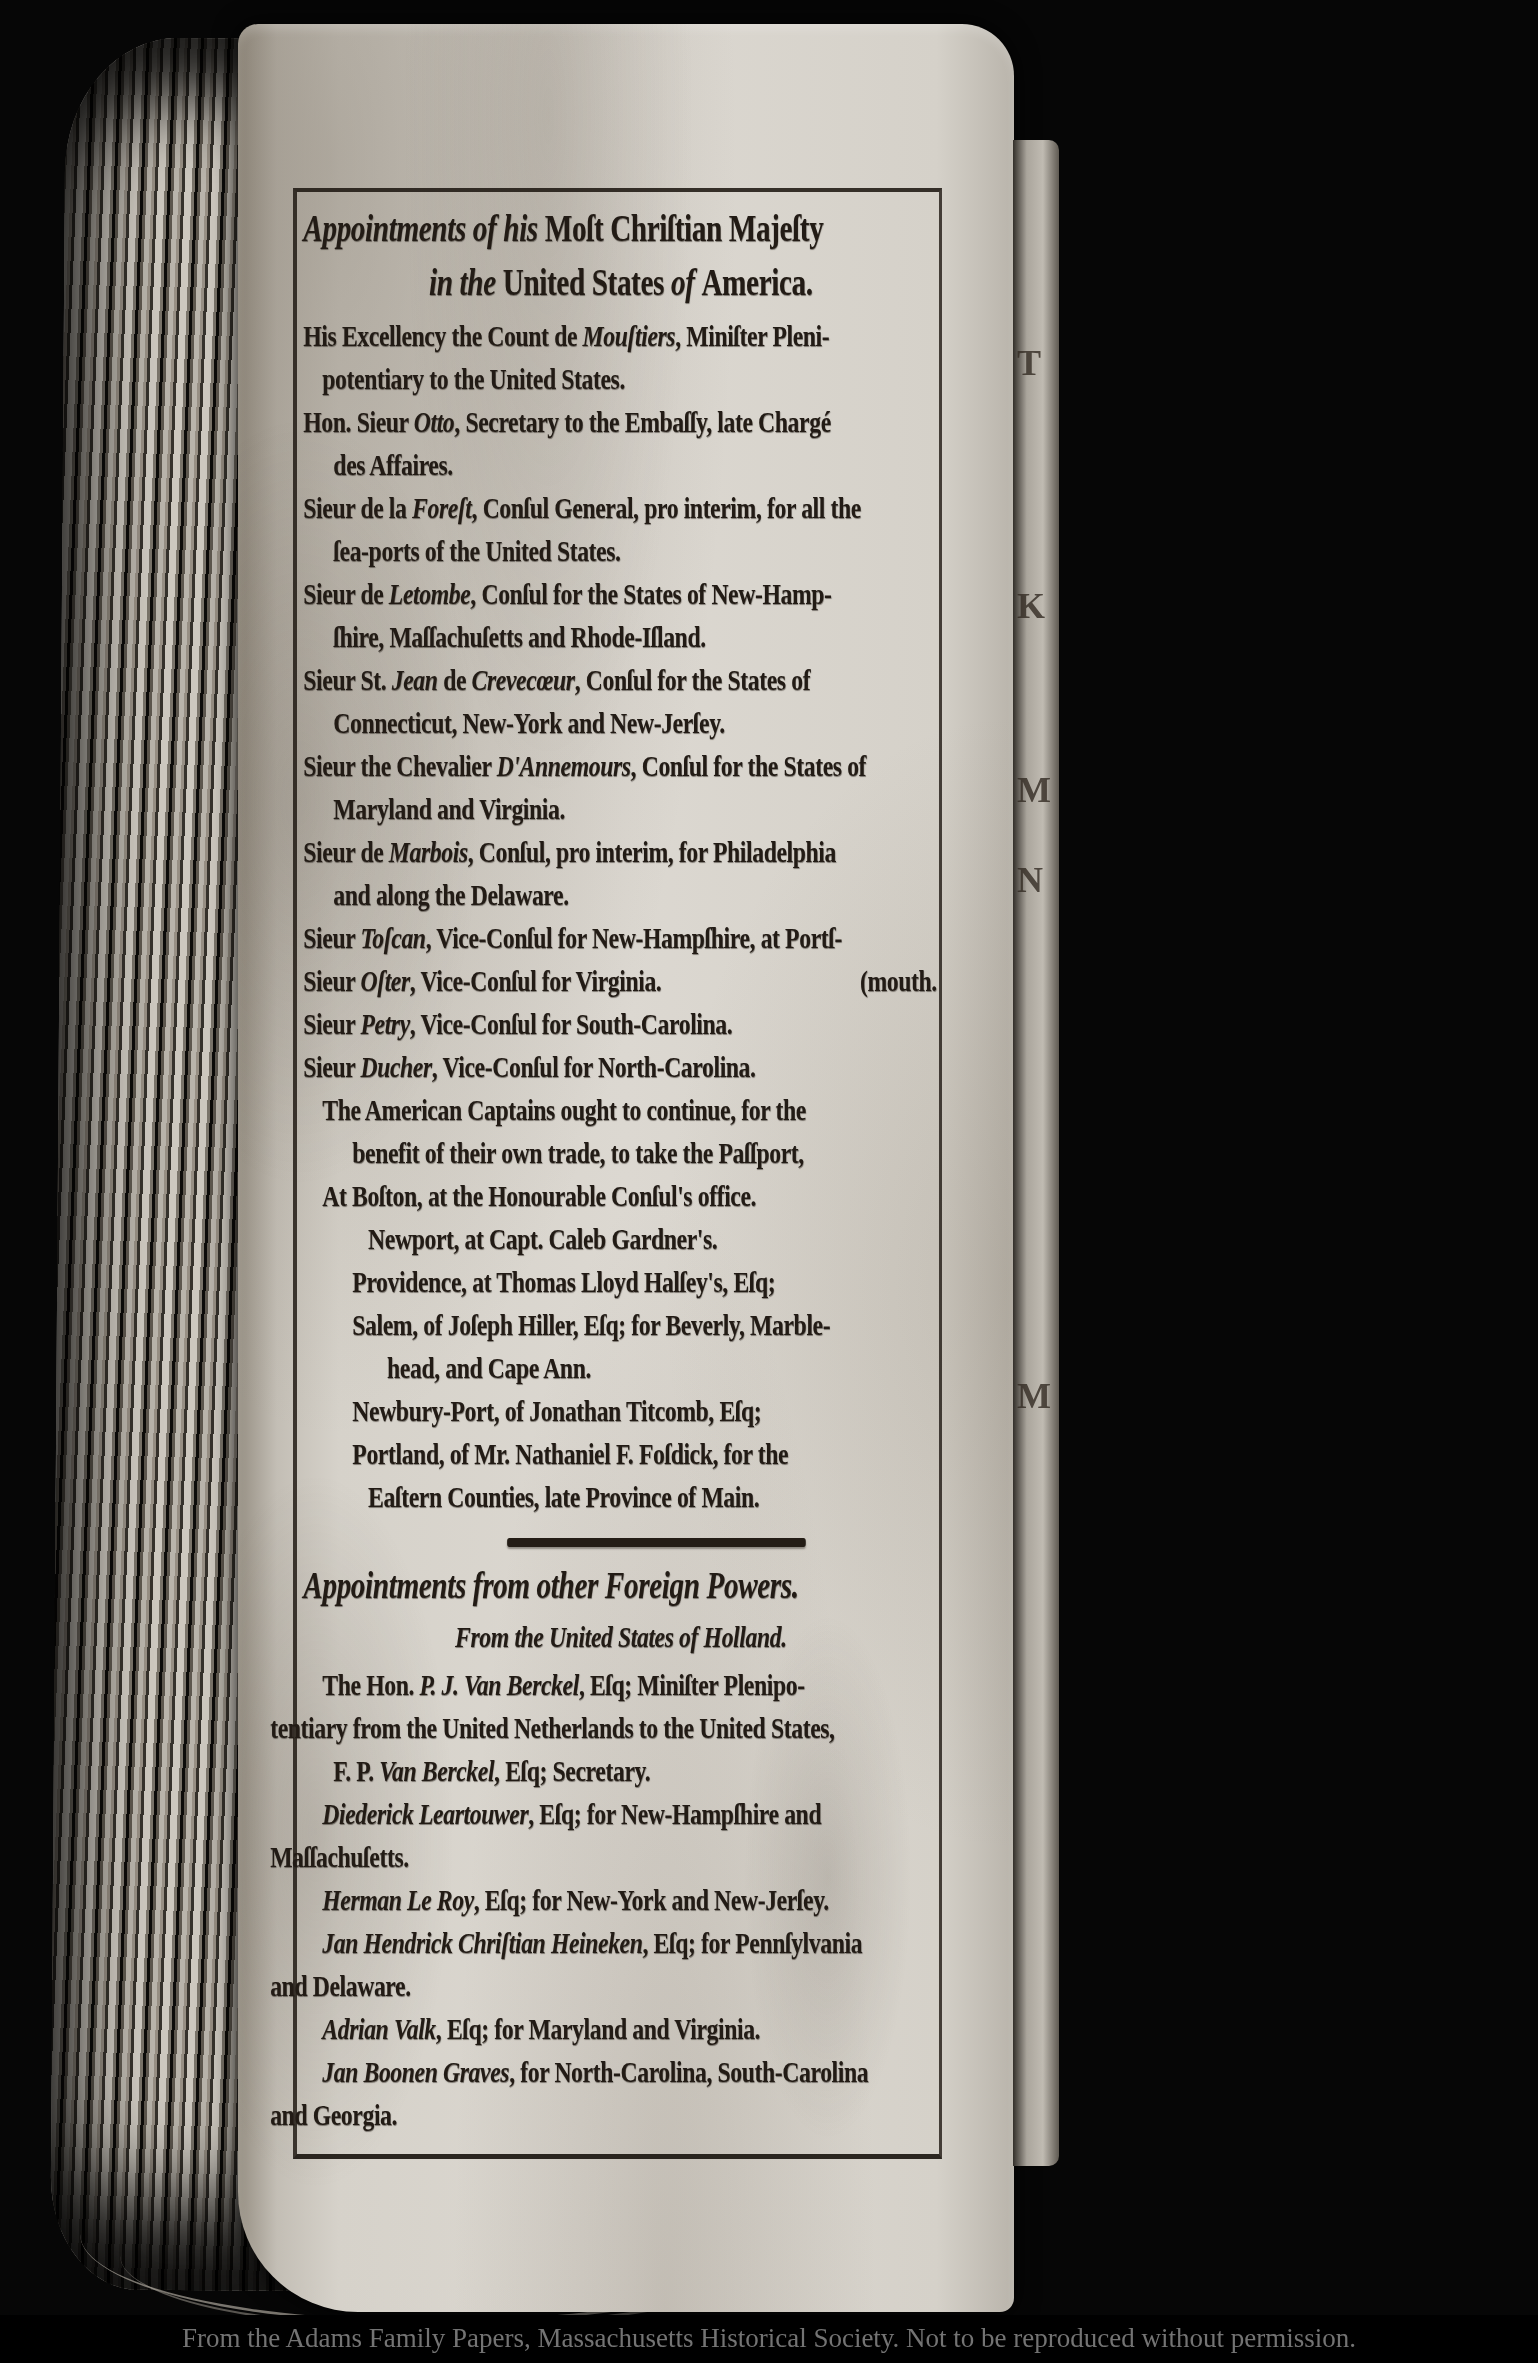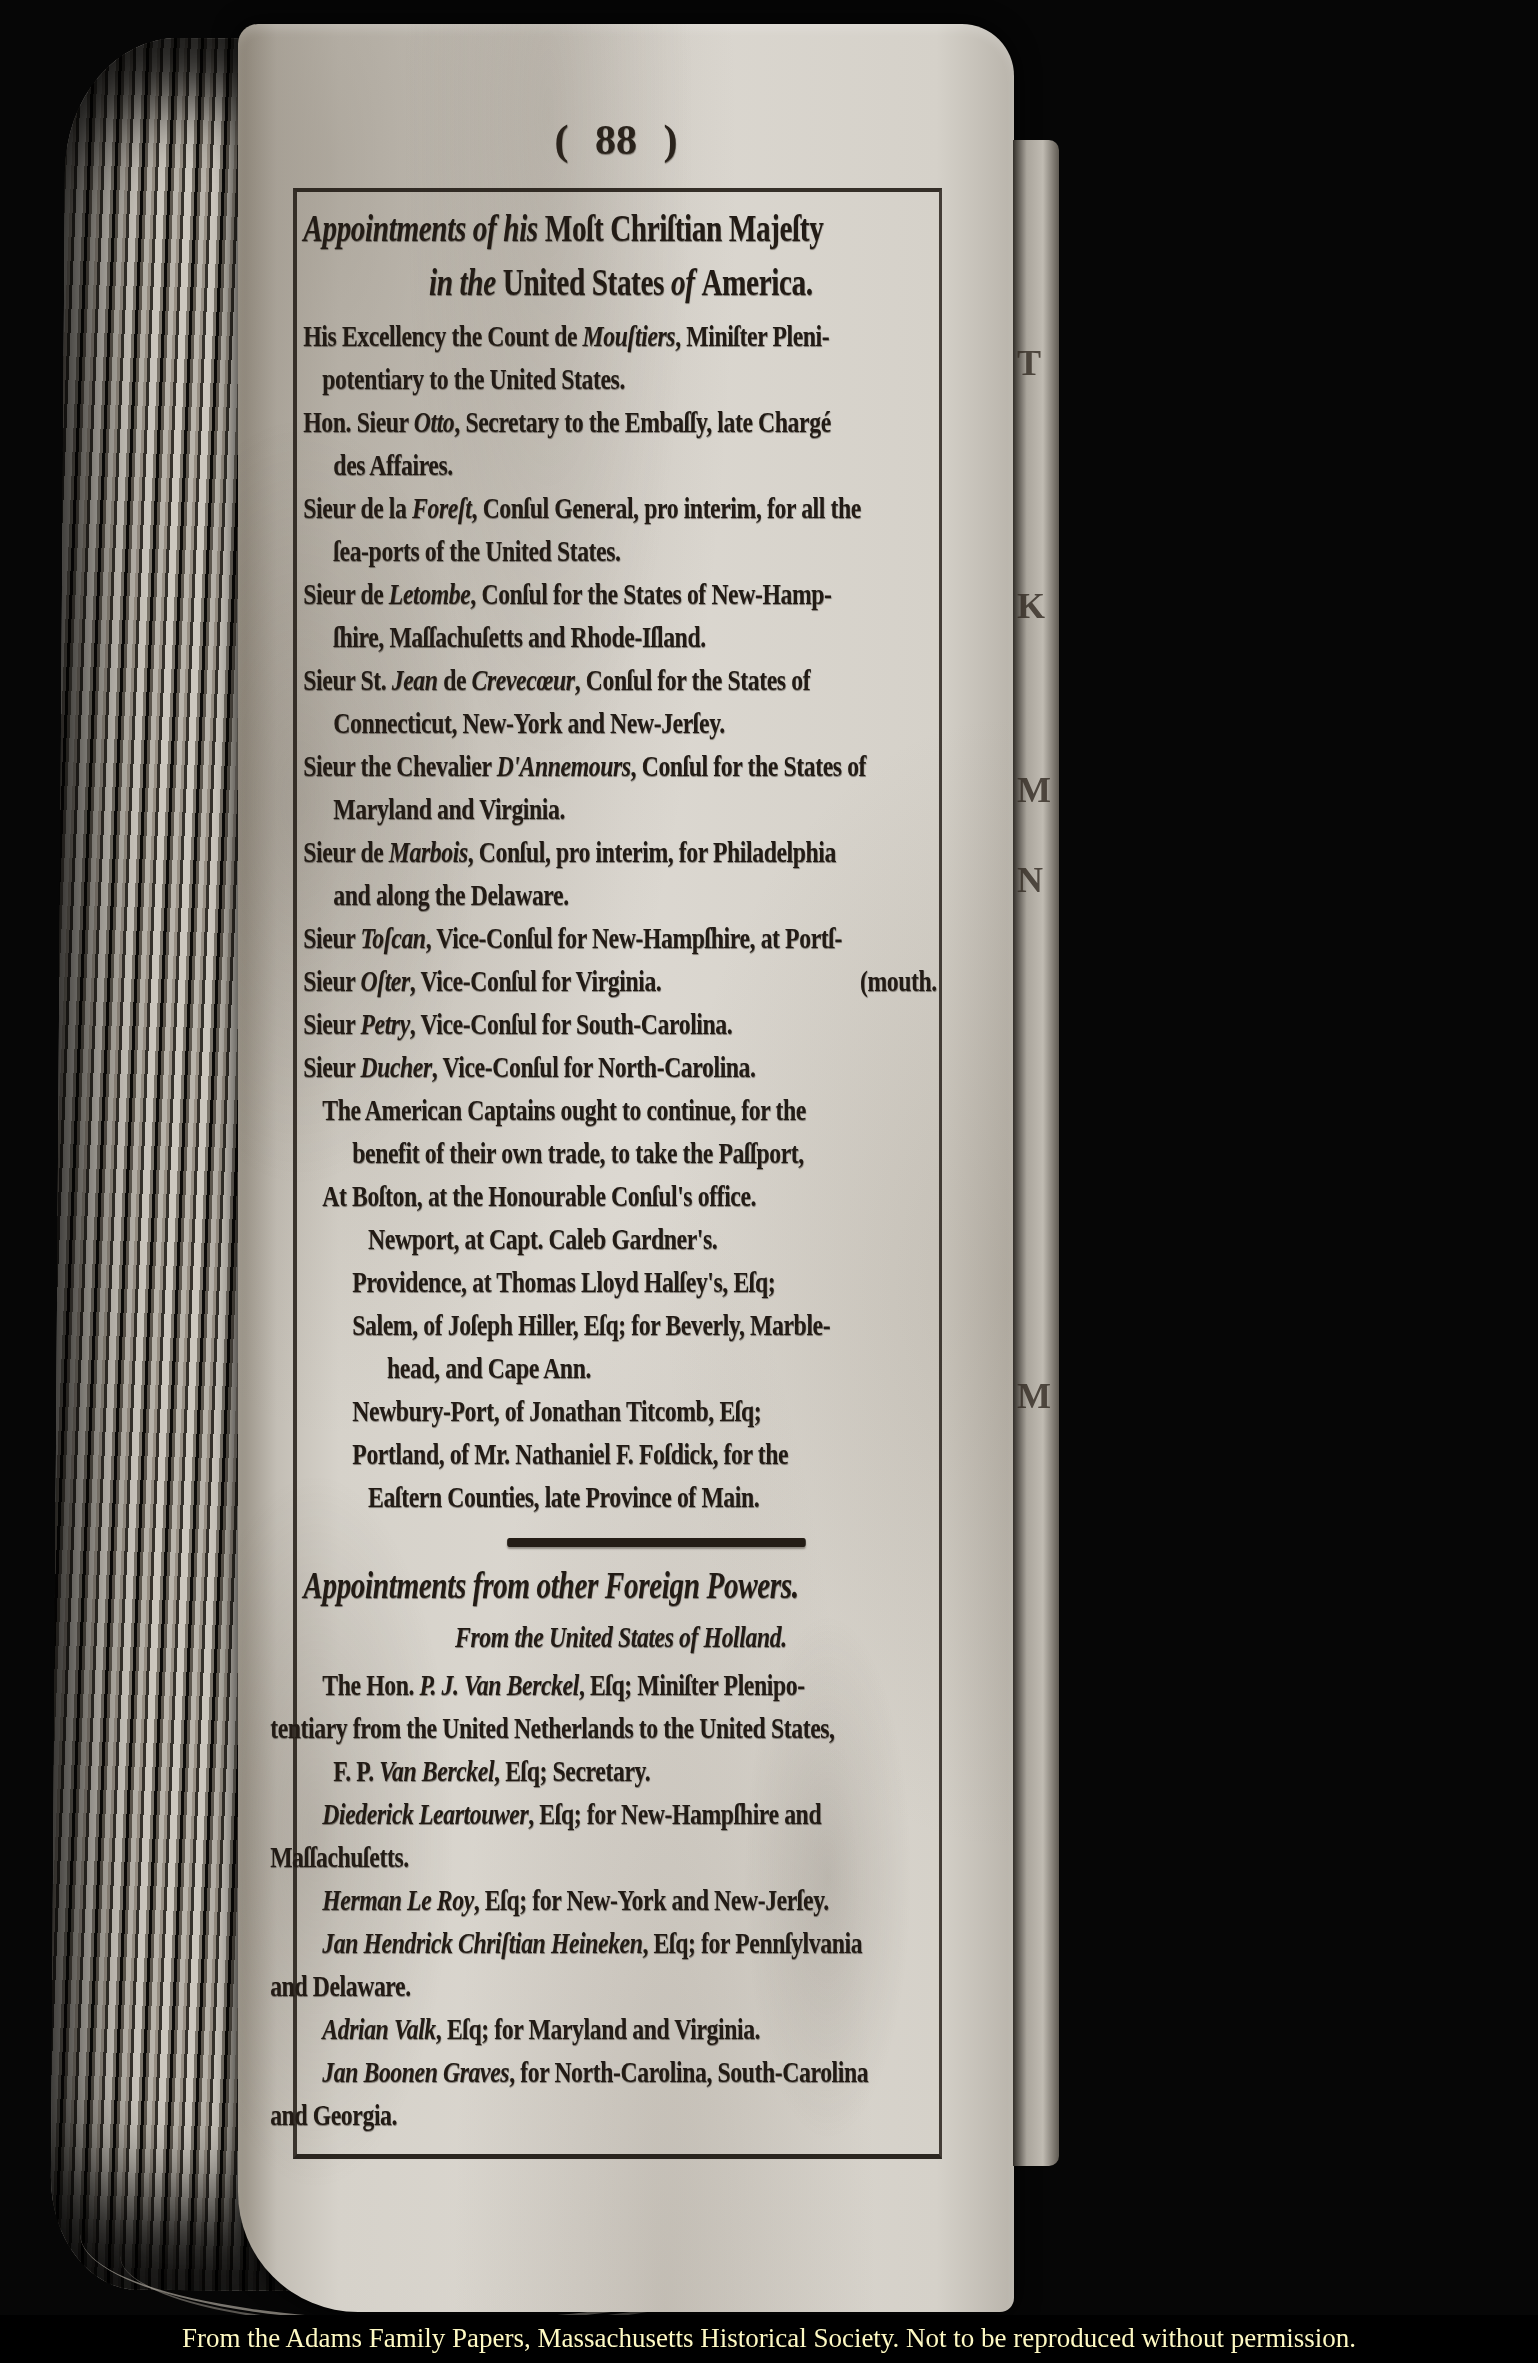--- a/index.html
+++ b/index.html
@@ -80,35 +80,34 @@
   .ctr{text-align:center;height:48px;}
   .c1{margin-left:24px;} .c2{margin-left:38px;} .c3{margin-left:62px;}
   .c4{margin-left:82px;} .c5{margin-left:106px;} .o1{margin-left:-42px;}
   .it{font-style:italic;} .bd{font-weight:bold;}
   .fr{position:absolute;right:2px;top:0;}
   .divider{width:378px;height:9px;background:#241d16;margin:20px 0 14px 258px;border-radius:3px;
     box-shadow:0 2px 2px rgba(36,29,22,.4);}
   
   .caption-bar{
     position:absolute;left:0;bottom:0;width:1538px;height:48px;background:#000;
-    color:#fef9c3;text-align:center;font:27px/46px "Liberation Serif","DejaVu Serif",serif;
+    color:#737373;text-align:center;font:27px/46px "Liberation Serif","DejaVu Serif",serif;
   }
 </style>
 </head>
 <body>
 
 <div class="photo">
   <div class="stack-left"></div>
   <div class="bottom-curve bc1"></div>
   <div class="bottom-curve bc2"></div>
 
   <div class="page">
     <div class="page-stains"></div>
 
-    <div class="pageno">( 88 )</div>
 
     <div class="textbox">
       <div class="lines">
         <div>
             <div class="ln h1"><span class="it">Appointments of his </span><span>Moſt Chriſtian Majeſty</span></div>
             <div class="ln h2"><span class="it">in the </span><span>United States </span><span class="it">of </span><span>America.</span></div>
           </div>
         <div>
             <div class="ln e"><span>His Excellency the Count de </span><span class="it">Mouſtiers</span><span>, Miniſter Pleni-</span></div>
             <div class="ln c1"><span>potentiary to the United States.</span></div>

